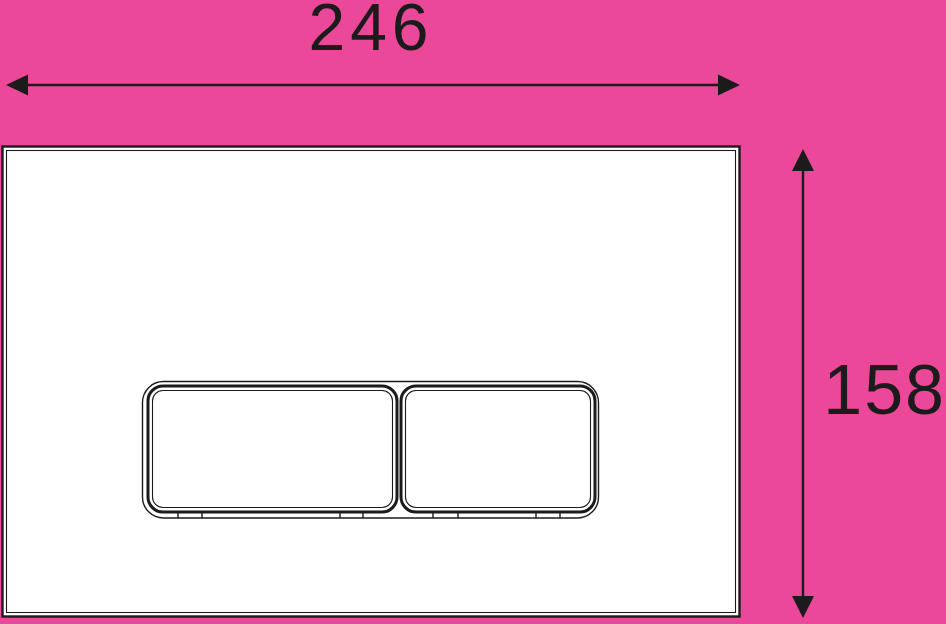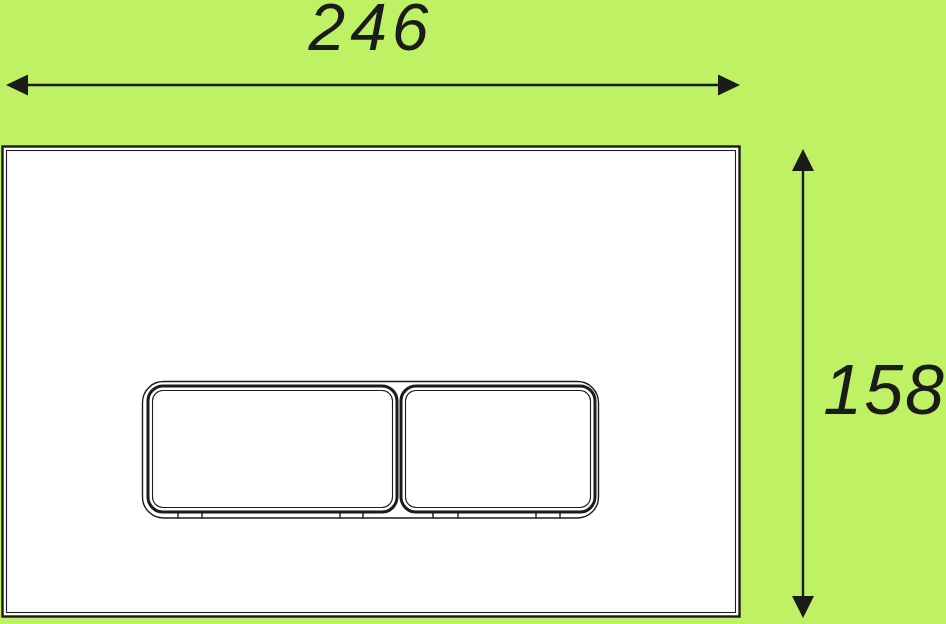--- a/index.html
+++ b/index.html
@@ -4,24 +4,23 @@
 <style>
   html, body {
     margin: 0;
     padding: 0;
     background: #ffffff;
   }
   .canvas {
     position: relative;
     width: 946px;
     height: 624px;
-    background: #bef264;
+    background: #ec4899;
     overflow: hidden;
     font-family: "Liberation Sans", sans-serif;
-    font-style: italic;
   }
   svg { display: block; }
   .dim-text {
     font-family: "Liberation Sans", "DejaVu Sans", sans-serif;
     font-weight: 300;
     fill: #1b1b1b;
   }
 </style>
 </head>
 <body>

